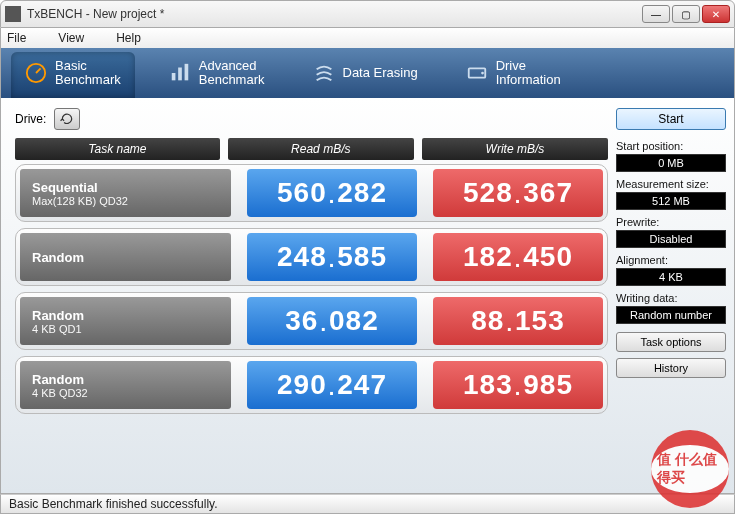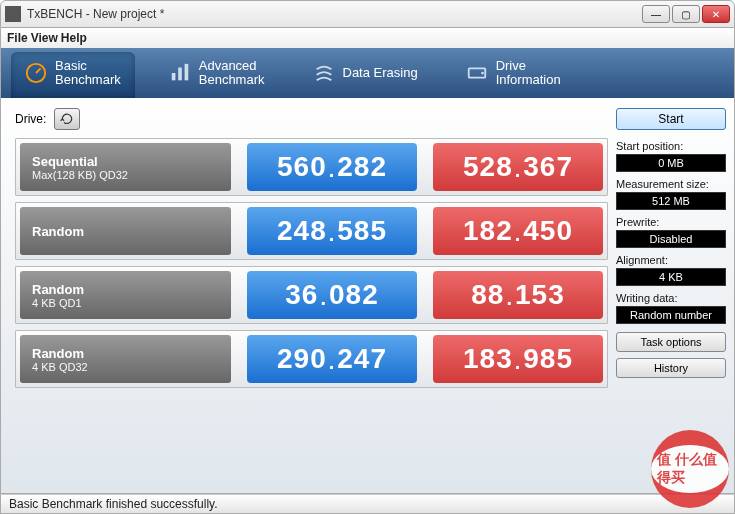--- a/index.html
+++ b/index.html
@@ -7,21 +7,21 @@
 
 
 .titlebar { height: 28px; background: linear-gradient(#f8f8f8,#e6e6e6); border: 1px solid #aaa; border-radius: 6px 6px 0 0; display: flex; align-items: center; padding: 0 4px; }
 .titlebar .appicon { width: 16px; height: 16px; background: #555; margin-right: 6px; }
 .titlebar .title { font-size: 12px; color: #333; flex: 1; }
 .winbtns { display: flex; gap: 2px; }
 .winbtn { width: 28px; height: 18px; border: 1px solid #888; border-radius: 3px; background: linear-gradient(#f5f5f5,#ddd); display:flex; align-items:center; justify-content:center; font-size:10px; }
 .winbtn.close { background: linear-gradient(#e77,#c33); color:#fff; border-color:#a22;}
 
 
-.menubar { height: 20px; background: linear-gradient(#fff,#eee); border-left:1px solid #aaa; border-right:1px solid #aaa; display:flex; align-items:center; padding:0 6px; gap:3px; font-size:12px; color:#222;font-weight:bold;}
+.menubar { height: 20px; background: linear-gradient(#fff,#eee); border-left:1px solid #aaa; border-right:1px solid #aaa; display:flex; align-items:center; padding:0 6px; gap:32px; font-size:12px; color:#222;}
 .menubar span { cursor: default; }
 
 
 .toolbar { height: 50px; background: linear-gradient(#5a83b0,#2a5080); border-left:1px solid #aaa; border-right:1px solid #aaa; display:flex; padding:4px 10px 0; gap:20px; }
 .tab { display:flex; align-items:center; gap:8px; color:#fff; font-size:13px; padding:6px 14px 10px; border-radius:6px 6px 0 0; }
 .tab.active { background: linear-gradient(#3a6a9a,#1a4070); box-shadow: inset 0 0 6px rgba(0,0,0,.3);}
 .tab .icon { width:22px; height:22px; }
 .tab .lbl { line-height:1.1; }
 
 
@@ -34,21 +34,21 @@
 .drive-row select { flex:1; height:22px; font-size:12px; border:1px solid #888; background:#fff;}
 .reload { width:26px; height:22px; border:1px solid #777; border-radius:3px; background:linear-gradient(#f5f5f5,#ccc); display:flex; align-items:center; justify-content:center;}
 
 
 .headers { display:flex; gap:8px; margin-bottom:4px;}
 .hdr { flex:1; background: linear-gradient(#444,#222); color:#fff; font-size:12px; font-style:italic; text-align:center; padding:4px 0; border-radius:2px;}
 .hdr:first-child { flex:1.1;}
 
 
 .rows { display:flex; flex-direction:column; gap:6px;}
-.row { display:flex; gap:16px; height:58px; background:linear-gradient(#fdfdfd,#e4e7ea); border:1px solid #bbb; border-radius:1px; padding:4px;}
+.row { display:flex; gap:16px; height:58px; background:linear-gradient(#fdfdfd,#e4e7ea); border:1px solid #bbb; border-radius:10px; padding:4px;}
 .task { flex:1.1; background: linear-gradient(#999,#666); border-radius:3px; color:#fff; display:flex; flex-direction:column; justify-content:center; padding:0 12px; font-size:12px;}
 .task .l1 { font-weight:bold; font-size:13px;}
 .task .l2 { font-size:11px; opacity:.95;}
 .metric { flex:1; border-radius:4px; display:flex; align-items:center; justify-content:center; color:#fff; font-family:"Arial Black",Arial; font-size:28px; font-weight:900; letter-spacing:1px;}
 .metric.read { background: linear-gradient(#5aa6ee,#1a6ed0);}
 .metric.write{ background: linear-gradient(#ee6a6a,#d03a3a);}
 .metric .dot { font-size:20px; position:relative; top:3px; margin:0 2px;}
 
 
 .filemode { background:#000; color:#fff; font-size:11px; text-align:center; padding:4px 0; border:1px solid #333; margin-bottom:6px;}
@@ -121,20 +121,25 @@
   <div class="left">
     <div class="drive-row">
       <span>Drive:</span>
       <div class="reload">
         <svg width="14" height="14" viewBox="0 0 24 24">
             <path d="M4 12a8 8 0 1 1 3 6M4 12l-3 3M4 12l3 3" fill="none" stroke="#333" stroke-width="2"></path>
           </svg>
       </div>
     </div>
 
+    <div class="headers">
+      <div class="hdr">Task name</div>
+      <div class="hdr">Read mB/s</div>
+      <div class="hdr">Write mB/s</div>
+    </div>
 
     <div class="rows" id="rows">
         <div class="row">
           <div class="task">
             <div class="l1">Sequential</div>
             <div class="l2">Max(128 KB) QD32</div>
           </div>
           <div class="metric read">560<span class="dot">.</span>282</div>
           <div class="metric write">528<span class="dot">.</span>367</div>
         </div>

